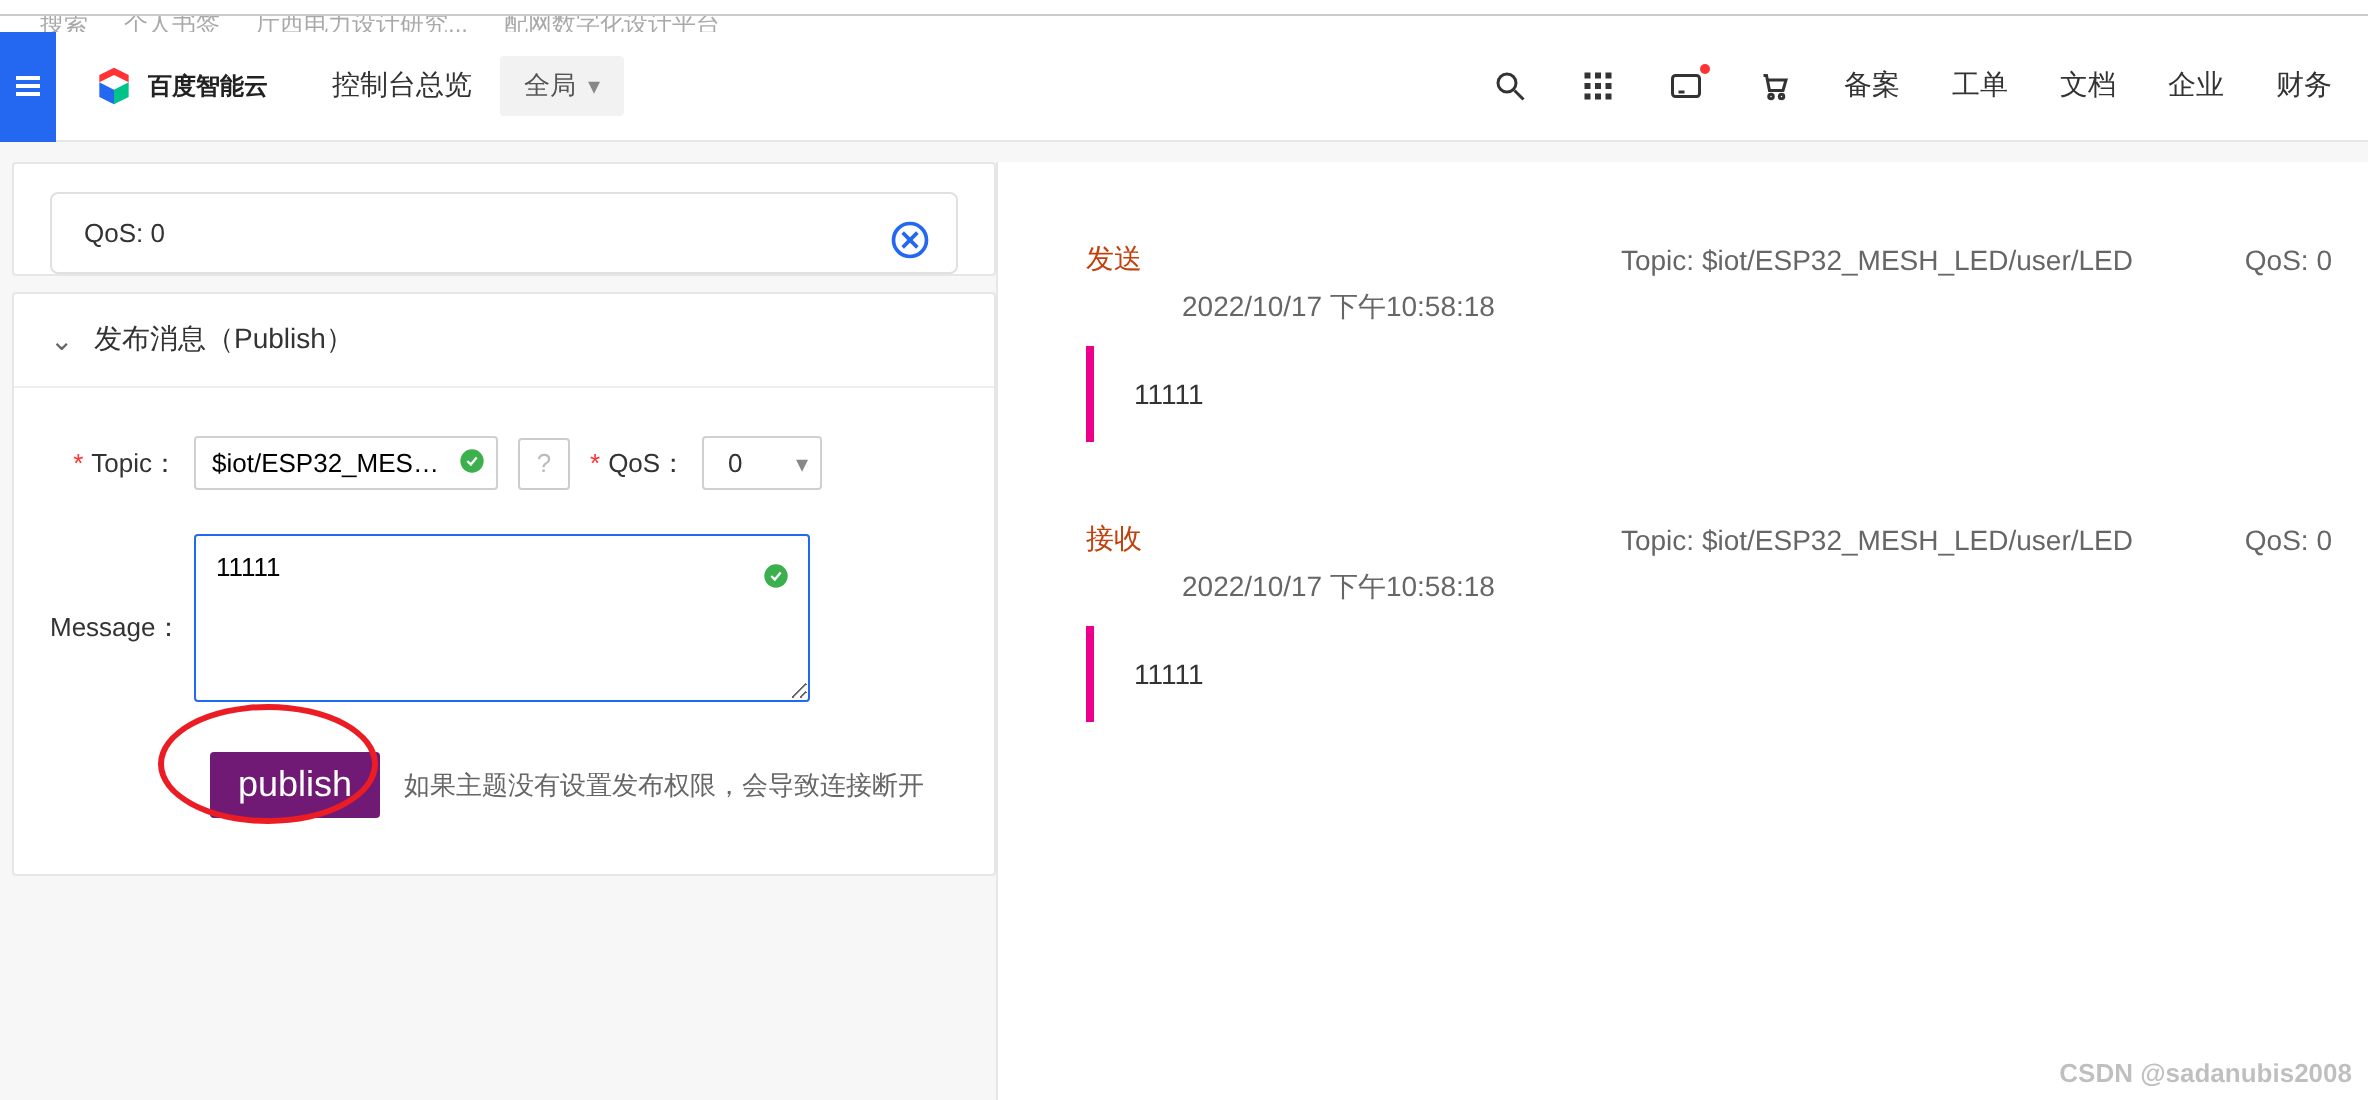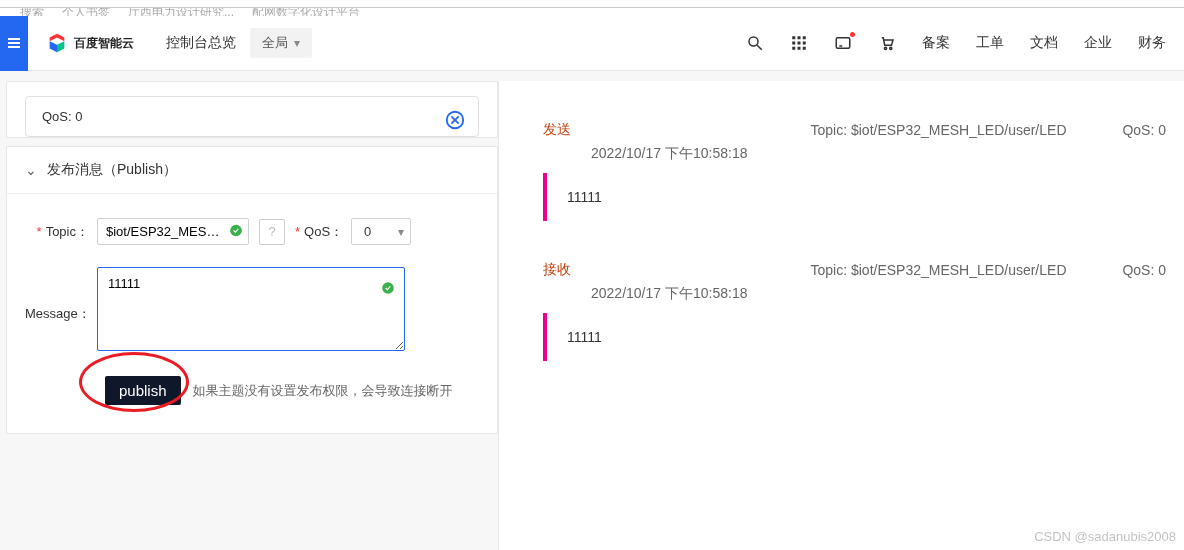--- a/index.html
+++ b/index.html
@@ -43,32 +43,32 @@
 .help-box { width: 26px; height: 26px; border: 1px solid #ccc; border-radius: 2px; display: flex; align-items: center; justify-content: center; color: #bbb; margin-left: 10px; cursor: pointer; }
 .qos-select-label { width: 56px; text-align: right; padding-right: 8px; margin-left: 10px; }
 .qos-select { position: relative; border: 1px solid #d0d0d0; border-radius: 2px; padding: 5px 24px 5px 12px; width: 60px; cursor: pointer; }
 .qos-select .chevdown { position: absolute; right: 6px; top: 50%; transform: translateY(-50%); }
 .msg-textarea-wrap { position: relative; width: 308px; }
 .msg-textarea { width: 100%; height: 84px; resize: both; border: 1px solid #2468f2; padding: 8px 28px 8px 10px; font-family: inherit; font-size: 13px; border-radius: 2px; outline: none; }
 .msg-textarea-wrap .check-green { top: 14px; right: 10px; transform: none; }
 .row-msg { align-items: center; }
 .row-msg .row-label { margin-top: 6px; }
 .pub-btn-row { display: flex; align-items: center; margin-left: 80px; position: relative; }
-.publish-btn { background: #0f172a; color: #fff; border: none; padding: 6px 14px; font-size: 15px; cursor: pointer; border-radius: 2px; text-align: center; }
+.publish-btn { background: #701a75; color: #fff; border: none; padding: 6px 14px; font-size: 18px; cursor: pointer; border-radius: 2px; text-align: center; }
 .pub-hint { font-size: 13px; color: #666; margin-left: 12px; }
 .red-ellipse { position: absolute; left: -26px; top: -24px; border: 3px solid #ec1c24; border-radius: 50%; width: 110px; height: 60px; pointer-events: none; }
 .right-pane { flex: 1; padding-left: 44px; padding-right: 18px; background: #fff; height: 100%; overflow: hidden; border-left: 1px solid #e6e6e6; }
 .msg-block { margin-top: 16px; margin-bottom: 8px; }
 .msg-header { display: flex; align-items: center; font-size: 14px; color: #666; gap: 18px; }
 .msg-dir { width: 30px; color: #c2410c; }
 .msg-time { width: 180px; margin-top: 48px; }
 .msg-topic { flex: 1; text-align: center; }
 .msg-qos { width: 60px; text-align: right; }
 .msg-body { border-left: 4px solid #ec008c; padding: 16px 20px; margin-top: 10px; font-size: 14px; color: #333; min-height: 36px; }
-.watermark { position: absolute; right: 8px; bottom: 6px; font-size: 13px; color: rgba(0,0,0,.25); }
+.watermark { position: absolute; right: 8px; bottom: 6px; font-size: 13px; color: rgba(0,0,0,.25); font-weight: bold; }
 </style>
 </head>
 <body>
 
 <div class="browser-tab-stub"></div>
 <div class="bookmarks-bar">
   <span>搜索</span>
   <span>个人书签</span>
   <span>厅西电力设计研究...</span>
   <span>配网数字化设计平台</span>

